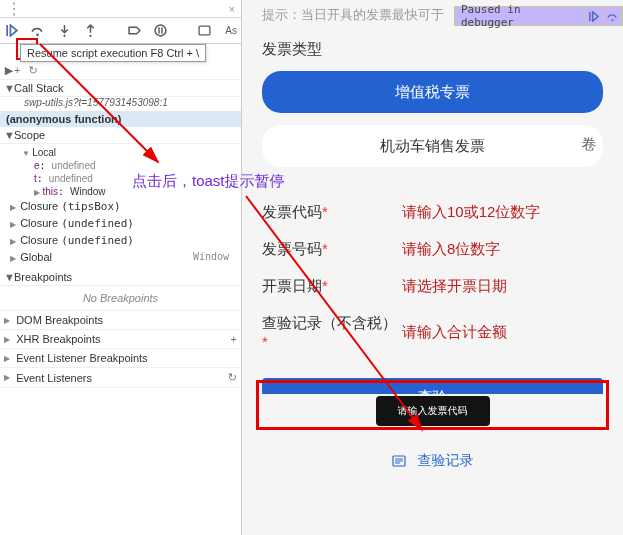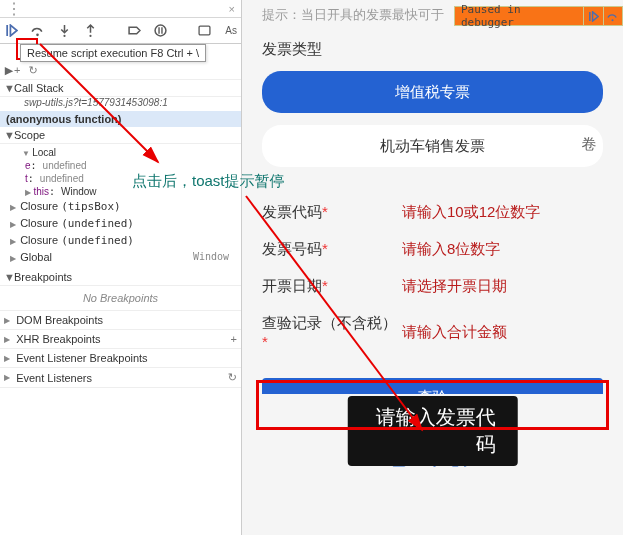--- a/index.html
+++ b/index.html
@@ -22,21 +22,21 @@
 
   .dt-section-row { display: flex; align-items: center; padding: 2px 4px; border-bottom: 1px solid #eee; }
   .dt-section-row .disclosure { width: 10px; text-align: center; color: #666; }
   .dt-section-row .label { flex: 1; }
   .dt-section-row .icons { color: #777; display: flex; gap: 8px; }
   .stack-source { padding: 0 8px 3px 24px; font-size: 10px; color: #5a5a5a; white-space: nowrap; overflow: hidden; text-overflow: ellipsis; font-style: italic; }
   .anon-fn { background: #dbe8f8; font-weight: bold; padding: 2px 6px; }
 
   .scope-body { padding: 2px 0 4px 0; }
   .scope-line { padding: 1px 0 1px 22px; font-family: Menlo, Consolas, monospace; font-size: 10px; }
-  .scope-line.indent { padding-left: 25px; }
+  .scope-line.indent { padding-left: 34px; }
   .scope-line .kw { color: #7b0f7b; }
   .scope-line .undef { color: #888; }
   .scope-line .val { color: #333; }
   .scope-right { float: right; padding-right: 6px; color: #888; font-family: Menlo, Consolas, monospace; font-size: 10px; }
   .closure-row { padding: 2px 6px 2px 10px; font-size: 11px; }
   .closure-row::before { content: "▶"; font-size: 8px; color: #888; margin-right: 4px; }
   .closure-row .mono { font-family: Menlo, Consolas, monospace; }
 
   .no-bp { text-align: center; color: #888; font-style: italic; padding: 6px 0; border-bottom: 1px solid #eee; }
   .sec-head { display: flex; align-items: center; padding: 3px 4px; border-bottom: 1px solid #eee; }
@@ -54,34 +54,34 @@
   .pill.secondary .right-cap { position: absolute; right: 0; width: 28px; top: 0; bottom: 0; border-radius: 0 19px 19px 0; text-align: center; color: #666; font-size: 15px; line-height: 38px; overflow: hidden; }
   .pill-wrap { position: relative; margin-bottom: 24px; }
 
   .form-row { display: flex; align-items: center; margin-bottom: 18px; font-size: 15px; }
   .form-row .lbl { width: 140px; color: #333; }
   .form-row .lbl .req { color: #e33; }
   .form-row .ph { color: #b91c1c; flex: 1; }
 
   .submit-area { margin-top: 10px; position: relative; }
   .submit-btn { background: #2462d2; color: #fff; height: 38px; border-radius: 4px; display: flex; align-items: center; justify-content: center; font-size: 15px; cursor: pointer; clip-path: inset(0 0 22px 0); }
-  .toast { position: absolute; left: 50%; transform: translateX(-50%); top: 18px; background: #131313; color: #fff; padding: 8px 22px; border-radius: 4px; font-size: 20px; text-align: right; }
+  .toast { position: absolute; left: 50%; transform: translateX(-50%); top: 18px; background: #131313; color: #fff; padding: 8px 22px; border-radius: 4px; font-size: 10px; }
   .red-box { position: absolute; left: -6px; right: -6px; top: 2px; bottom: -14px; border: 3px solid #e80000; pointer-events: none; }
 
   .history-link { display: flex; align-items: center; justify-content: center; gap: 12px; margin-top: 36px; font-size: 14px; color: #2b68cc; }
   .history-link svg { width: 14px; height: 14px; }
 
   
-  .paused-bar { position: absolute; left: 454px; top: 6px; display: flex; align-items: center; height: 20px; background: #f97316; border: 1px solid #caca8e; font-size: 11px; color: #444; z-index: 5; }
+  .paused-bar { position: absolute; left: 454px; top: 6px; display: flex; align-items: center; height: 20px; background: #c4b5fd; border: 1px solid #caca8e; font-size: 11px; color: #444; z-index: 5; }
   .paused-bar .txt { padding: 0 6px; font-family: Menlo, Consolas, monospace; }
   .paused-bar .pbtn { width: 20px; height: 18px; display: flex; align-items: center; justify-content: center; border-left: 1px solid #caca8e; color: #4b6daf; cursor: pointer; }
   .paused-bar .pbtn svg { width: 11px; height: 11px; }
 
   
-  .annot { position: absolute; left: 132px; top: 172px; color: #0f766e; font-size: 15px; z-index: 6; pointer-events: none; }
+  .annot { position: absolute; left: 132px; top: 172px; color: #6d28d9; font-size: 15px; z-index: 6; pointer-events: none; }
   svg.arrows { position: absolute; left: 0; top: 0; width: 623px; height: 535px; z-index: 4; pointer-events: none; }
 </style>
 </head>
 <body>
 
 <div class="app">
 
   <div class="devtools">
     <div class="dt-tabs">
       <span class="dots">⋮</span>

